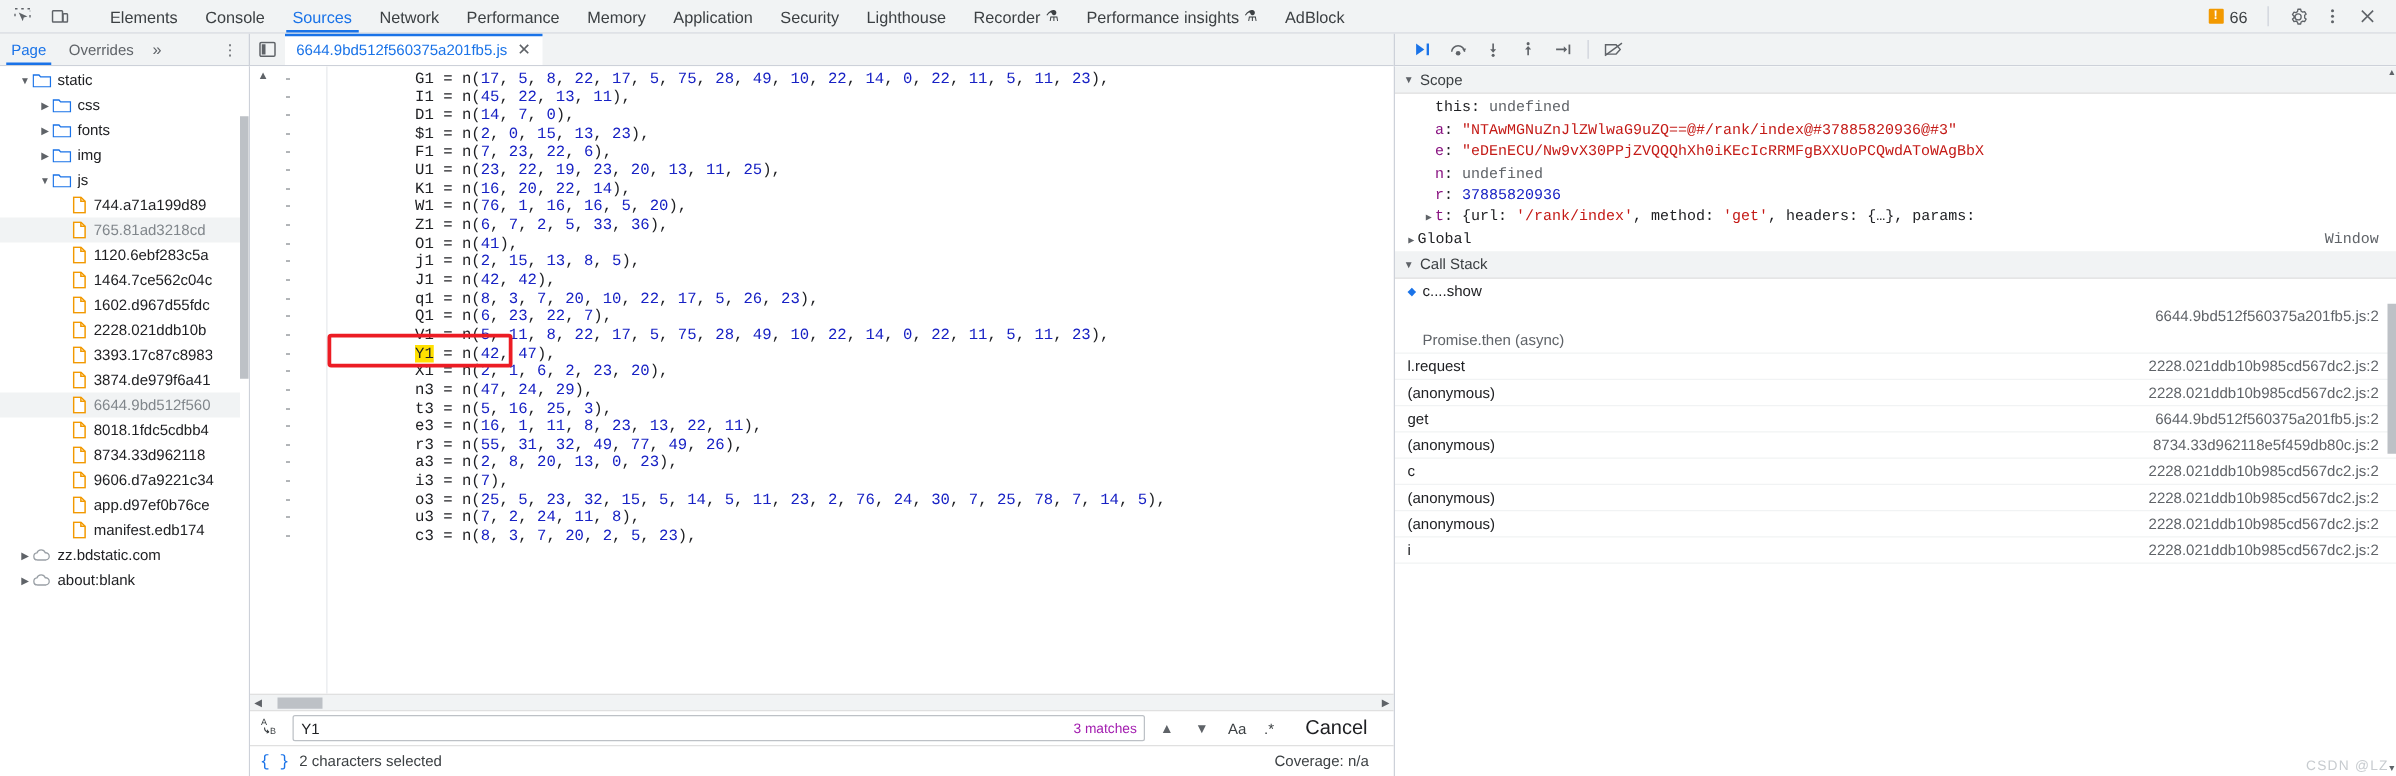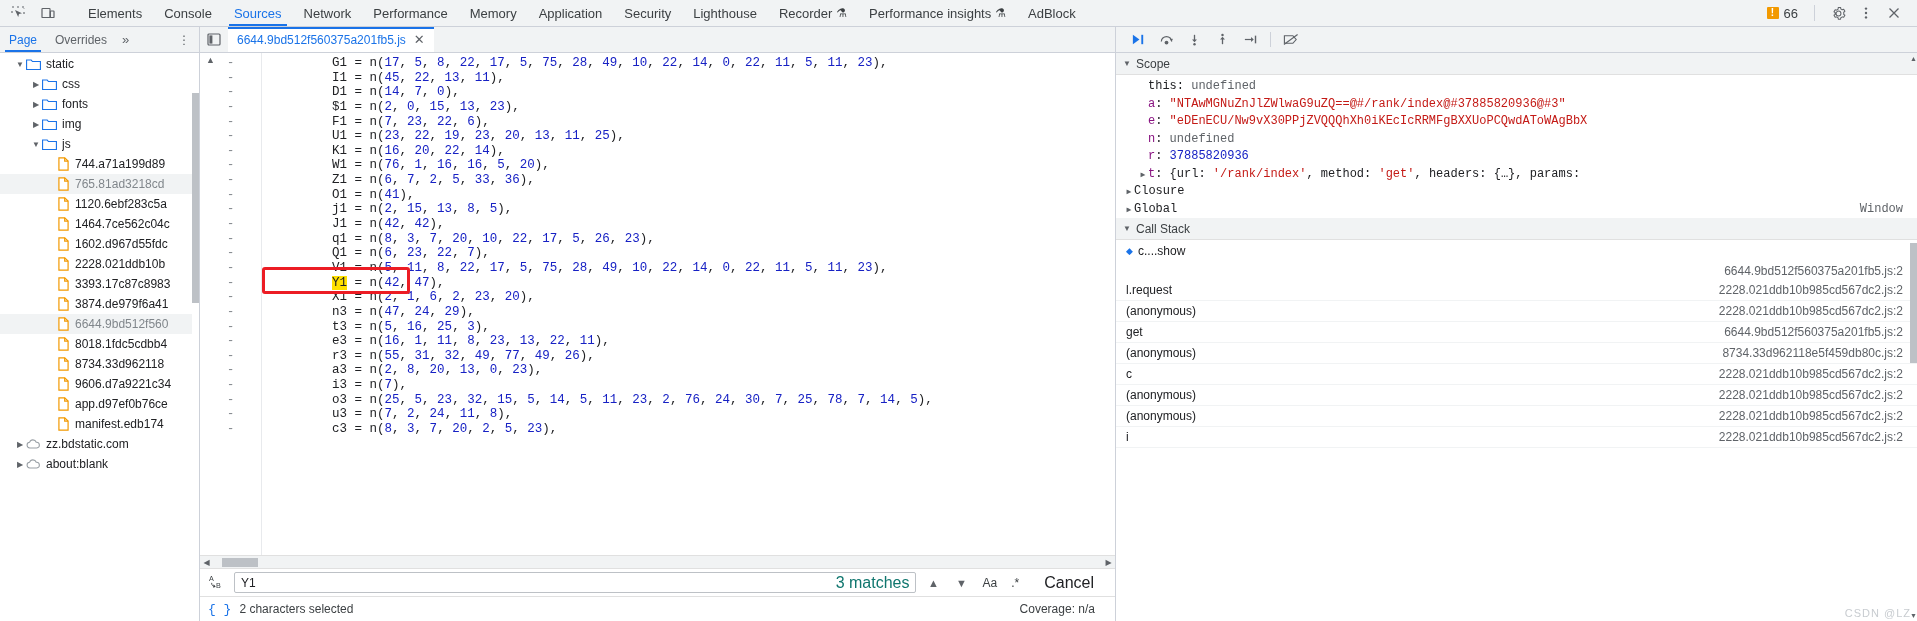--- a/index.html
+++ b/index.html
@@ -160,21 +160,21 @@
   }
   .ab-icon { width: 22px; text-align: center; color: #3c4043; font-size: 10px; line-height: 1; }
   .search-input-wrap {
     flex: 1; height: 21px; border: 1px solid #bdc1c6; border-radius: 2px;
     display: flex; align-items: center; padding: 0 6px; background: #fff;
   }
   .search-input {
     border: none; outline: none; flex: 1; font-size: 12px; font-family: "Liberation Sans", sans-serif;
     color: #202124; background: transparent; padding: 0;
   }
-  .matches { color: #0f766e; font-size: 16px; padding-left: 8px; }
+  .matches { color: #a21caf; font-size: 11px; padding-left: 8px; }
   .sb-btn { width: 22px; text-align: center; color: #5f6368; font-size: 11px; cursor: pointer; }
   .sb-aa { font-size: 12px; color: #3c4043; cursor: pointer; padding: 0 4px; }
   .sb-regex { font-size: 12px; color: #3c4043; cursor: pointer; padding: 0 4px; }
   .cancel-btn {
     font-size: 16px; color: #202124; padding: 2px 14px; cursor: pointer;
     border: 1px solid transparent; background: transparent;
   }
 
   
   .statusbar {
@@ -711,37 +711,35 @@
           <div class="srow">
             <span class="indent1"><span style="display:inline-block;width:10px"></span><span class="k-prop">n</span><span class="v-plain">: </span><span class="v-undef">undefined</span></span>
           </div>
           <div class="srow">
             <span class="indent1"><span style="display:inline-block;width:10px"></span><span class="k-prop">r</span><span class="v-plain">: </span><span class="v-num">37885820936</span></span>
           </div>
           <div class="srow">
             <span class="indent1"><span class="caret">▶</span><span class="k-prop">t</span><span class="v-plain">: </span>{<span class="v-plain">url: </span><span class="v-str">'/rank/index'</span>, <span class="v-plain">method: </span><span class="v-str">'get'</span>, <span class="v-plain">headers: {…}, params:</span></span>
           </div>
           <div class="srow" style="width: 100%;">
-            <span><span class="caret">▶</span><span class="scope-node">Closure</span></span>
-          </div>
-          <div class="srow" style="width: 100%;">
             <span><span class="caret">▶</span><span class="scope-node">Global</span></span>
             <span class="window-lbl">Window</span>
           </div>
         </div>
       <div class="dbg-section-head">
         <span class="caret">▼</span>
         <span>Call Stack</span>
       </div>
       <div class="callstack-body" id="callstack-body">
           <div class="cs-row" style="border-bottom: none;">
             <span class="cs-diamond">◆</span>
             <span class="cs-name">c.<computed>.<computed>.<computed>.show</computed></computed></computed></span>
           </div>
           <div class="cs-sub">6644.9bd512f560375a201fb5.js:2</div>
+          <div class="cs-async">Promise.then (async)</div>
           <div class="cs-row">
             <span class="cs-name">l.request</span>
             <span class="cs-loc">2228.021ddb10b985cd567dc2.js:2</span>
           </div>
           <div class="cs-row">
             <span class="cs-name">(anonymous)</span>
             <span class="cs-loc">2228.021ddb10b985cd567dc2.js:2</span>
           </div>
           <div class="cs-row">
             <span class="cs-name">get</span>

